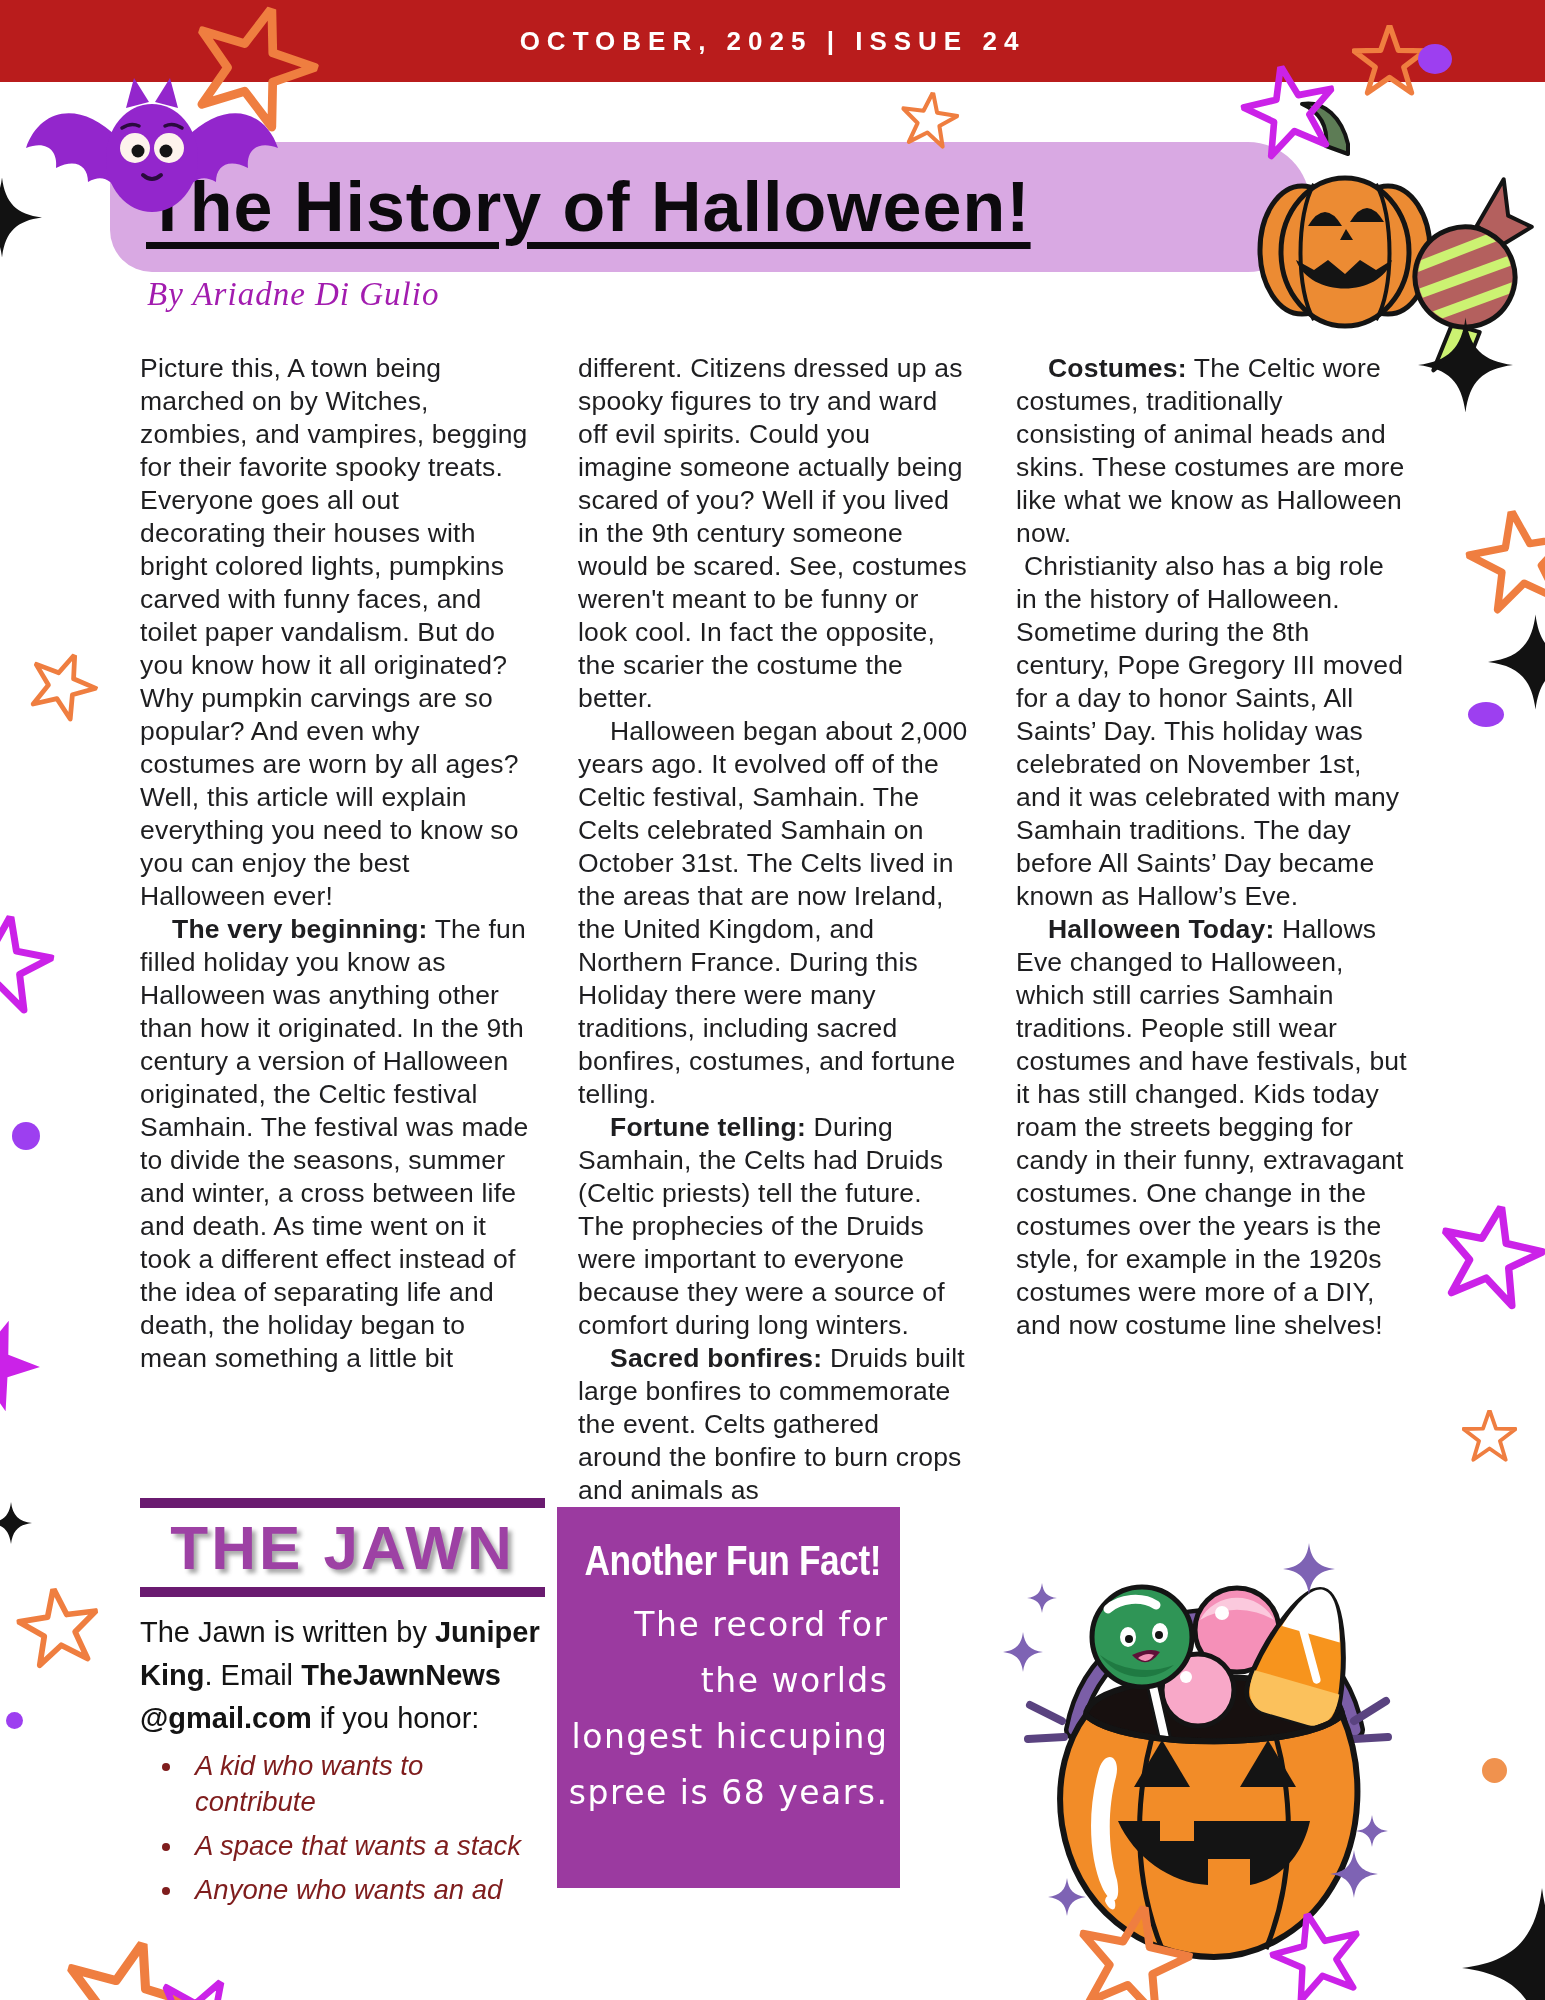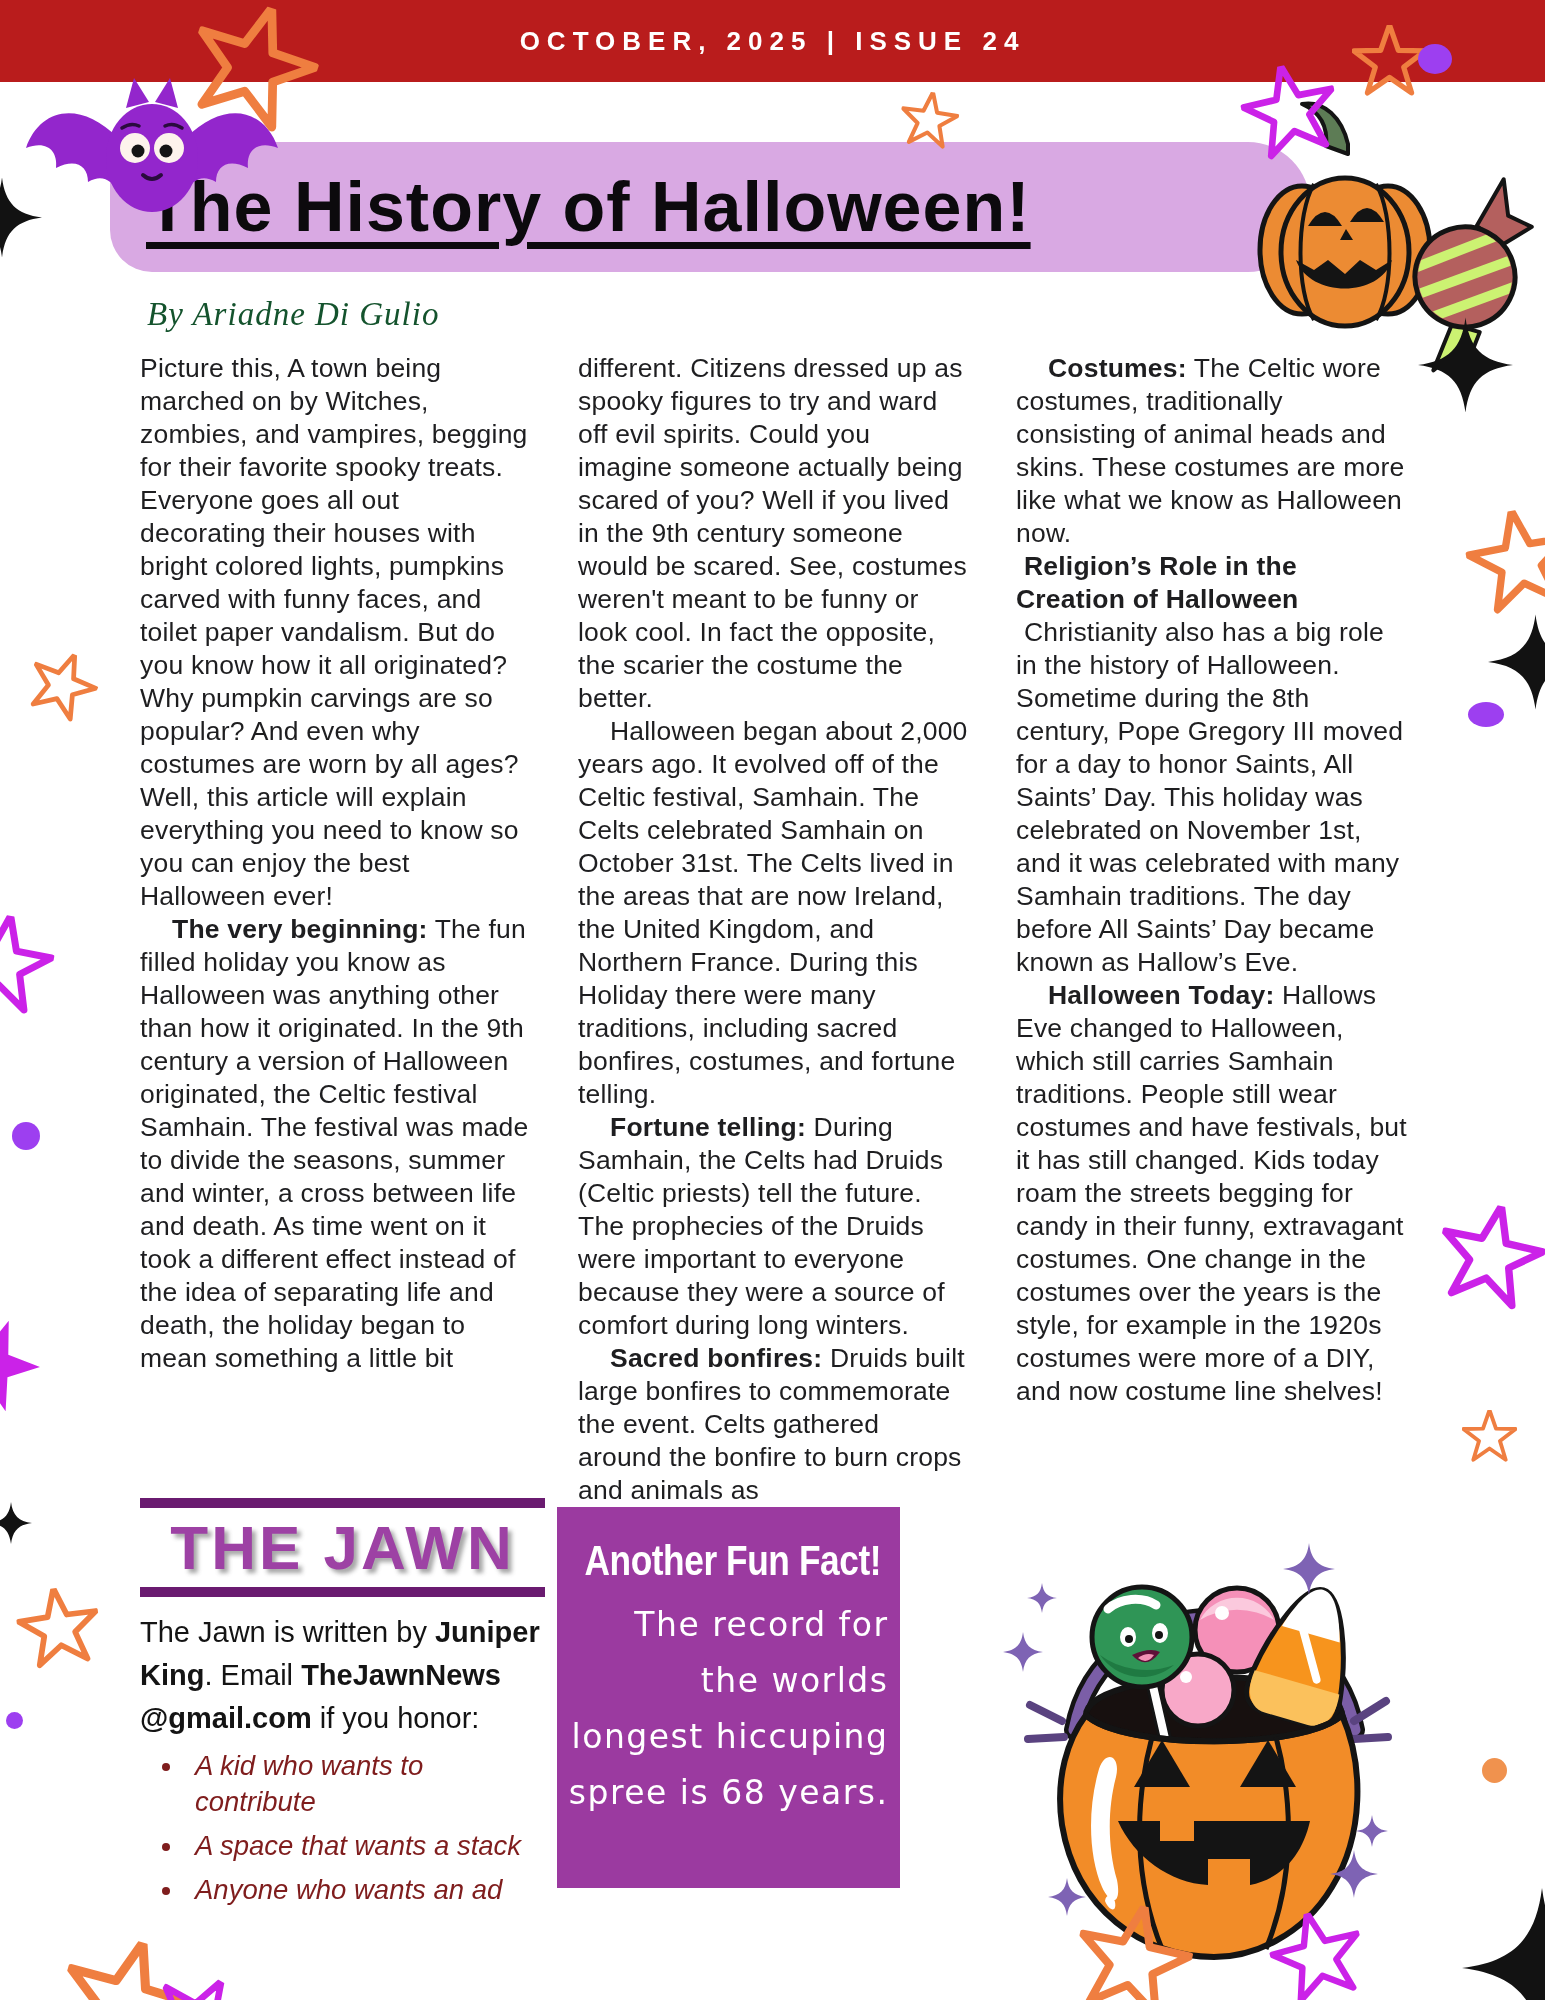--- a/index.html
+++ b/index.html
@@ -11,21 +11,21 @@
           display:flex;align-items:center;justify-content:center;}
   #topbar .issue{color:#ffffff;font-weight:700;font-size:26px;letter-spacing:7px;}
 
   
   #titleband{position:absolute;left:110px;top:142px;width:1200px;height:130px;background:#d9a9e3;
              border-radius:42px 62px 62px 42px;display:flex;align-items:center;}
   #titleband h1{margin:0 0 0 36px;font-size:70px;font-weight:800;letter-spacing:1px;color:#0c0a0d;
                 text-decoration:underline;text-decoration-thickness:7px;text-underline-offset:11px;}
 
   .byline{position:absolute;left:147px;top:276px;font-family:"Liberation Serif",serif;
-          font-style:italic;font-size:33px;letter-spacing:1px;color:#14532d;margin-top:20px;}
+          font-style:italic;font-size:33px;letter-spacing:1px;color:#a21caf;}
 
   
   #columns{position:absolute;left:140px;top:336px;width:1268px;display:flex;gap:46px;margin-top:16px;}
   .col{width:392px;}
   .para{margin:0;font-size:26.5px;line-height:33px;letter-spacing:.2px;color:#1e1e20;}
   .para .b{font-weight:700;}
   .ind-lg{text-indent:32px;}
   .ind-sm{text-indent:8px;}
 
   
@@ -85,21 +85,20 @@
         <p class="para ind-lg"><span class="b">The very beginning:</span><span> The fun filled holiday you know as Halloween was anything other than how it  originated. In the 9th century a version of Halloween originated, the Celtic festival Samhain. The festival was made to divide the seasons, summer and winter, a cross between life and death. As time went on it took a different effect instead of the idea of separating life  and death, the holiday began to mean something a little bit</span></p>
       </div>
     <div class="col">
         <p class="para"><span>different. Citizens dressed up as spooky figures to try and ward off evil spirits. Could you imagine someone actually being scared of you? Well if you lived in the 9th century someone would be scared. See, costumes weren't meant to be funny or look cool. In fact the opposite, the scarier the costume the better.</span></p>
         <p class="para ind-lg"><span>Halloween began about 2,000 years ago. It evolved off of the Celtic festival, Samhain. The Celts celebrated Samhain on October 31st. The Celts lived in the areas that are now Ireland, the United Kingdom, and Northern France. During this Holiday there were many traditions, including sacred bonfires, costumes, and fortune telling.</span></p>
         <p class="para ind-lg"><span class="b">Fortune telling:</span><span> During Samhain, the Celts had Druids (Celtic priests) tell the future. The prophecies of the Druids were important to everyone because they were a source of comfort during long winters.</span></p>
         <p class="para ind-lg"><span class="b">Sacred bonfires:</span><span> Druids built large bonfires to commemorate the event. Celts gathered around the bonfire to burn crops and animals as</span></p>
       </div>
     <div class="col">
         <p class="para ind-lg"><span class="b">Costumes:</span><span> The Celtic wore costumes, traditionally consisting of animal heads and skins. These costumes are more like what we know as Halloween now.</span></p>
-        <p class="para ind-sm"><span class="b">Religion’s Role in the Creation of Halloween</span></p>
         <p class="para ind-sm"><span>Christianity also has a big role in the history of Halloween. Sometime during the 8th century, Pope Gregory III moved for a day to honor Saints, All Saints’ Day. This holiday was celebrated on November 1st, and it was celebrated with many Samhain traditions. The day before All Saints’ Day became known as Hallow’s Eve.</span></p>
         <p class="para ind-lg"><span class="b">Halloween Today:</span><span> Hallows Eve changed to Halloween, which still carries Samhain traditions. People still wear costumes and have festivals, but it has still changed. Kids today roam the streets begging for candy in their funny, extravagant costumes. One change in the costumes over the years is the style, for example in the 1920s costumes were more of a DIY, and now costume line shelves!</span></p>
       </div>
   </div>
 
   <div id="jawn">
     <div class="jawn-bar"></div>
     <div id="jawn-title">THE JAWN</div>
     <div class="jawn-bar"></div>
     <p id="jawn-intro"><span>The Jawn is written by </span><span class="b">Juniper King</span><span>. Email </span><span class="b">TheJawnNews @gmail.com</span><span> if you honor:</span></p>

